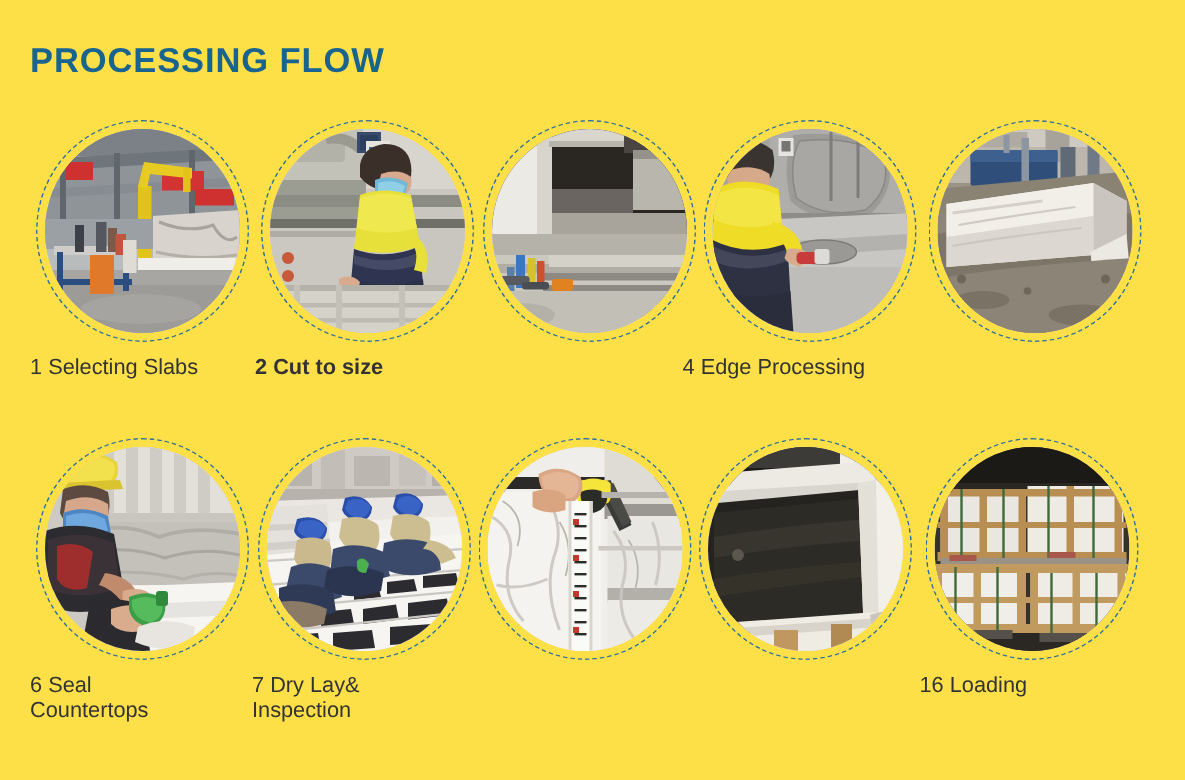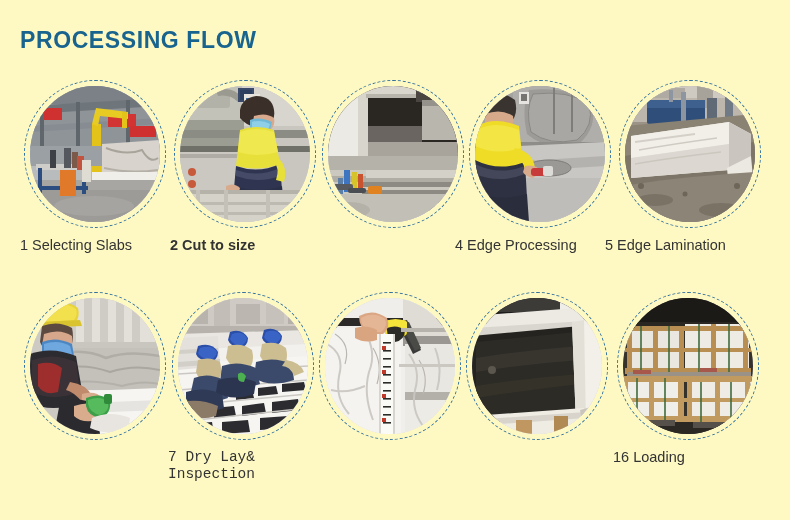--- a/index.html
+++ b/index.html
@@ -11,21 +11,21 @@
     height: 520px;
     background: #ffffff;
     font-family: "Liberation Sans", sans-serif;
     overflow: hidden;
     position: relative;
   }
   #page {
     position: relative;
     width: 790px;
     height: 520px;
-    background: #fef9c3;
+    background: #fde047;
   }
   .page-title {
     position: absolute;
     left: 20px;
     top: 27px;
     font-size: 23px;
     font-weight: bold;
     letter-spacing: 0.6px;
     color: #19648f;
     font-family: "Liberation Sans", sans-serif;
@@ -336,21 +336,20 @@
               <ellipse cx="30" cy="114" rx="18" ry="6" fill="#7a7264"></ellipse>
               <ellipse cx="96" cy="124" rx="22" ry="7" fill="#7a7264"></ellipse>
               <circle cx="16" cy="100" r="3" fill="#6e6659"></circle>
               <circle cx="60" cy="108" r="2.5" fill="#6e6659"></circle>
               <circle cx="112" cy="100" r="3" fill="#6e6659"></circle>
             </g>
           </svg>
         </div>
         <div class="dash-ring" style="border-color: rgb(47, 111, 158);"></div>
       </div>
-      <div class="caption cap-w-wide" style="color: rgb(51, 51, 51);">5 Edge Lamination</div>
     </div>
   </div>
 
   <div class="row row-2">
 
     <div class="step s6">
       <div class="circle-wrap">
         <div class="photo">
           <svg viewBox="0 0 130 136" xmlns="http://www.w3.org/2000/svg">
             <defs>
@@ -392,20 +391,22 @@
               </g>
               <path d="M56 100 Q70 94 80 102 Q82 116 70 120 Q58 118 56 108 Z" fill="#3c9e48"></path>
               <path d="M58 102 Q70 97 78 104 Q80 114 70 117 Q60 115 58 106 Z" fill="#56bb5c"></path>
               <rect x="74" y="96" width="8" height="10" rx="2" fill="#2f8a3a"></rect>
               <path d="M62 120 Q80 112 100 120 L98 132 Q78 138 60 130 Z" fill="#e8e5e0"></path>
             </g>
           </svg>
         </div>
         <div class="dash-ring" style="border-color: rgb(47, 111, 158);"></div>
       </div>
+      <div class="caption" style="color: rgb(51, 51, 51);">6 Seal
+Countertops</div>
     </div>
 
     <div class="step s7">
       <div class="circle-wrap">
         <div class="photo">
           <svg viewBox="0 0 130 136" xmlns="http://www.w3.org/2000/svg">
             <defs>
                 <clipPath id="c7">
                   <rect width="130" height="136"></rect>
                 </clipPath>
@@ -463,21 +464,21 @@
                 <path d="M84 46 Q98 42 108 50 Q112 66 100 72 Q88 70 82 58 Z" fill="#cdbe92"></path>
                 <path d="M78 64 Q96 58 114 66 L116 82 Q92 90 76 80 Z" fill="#3b4a6b"></path>
                 <path d="M108 62 Q122 64 126 74 L116 78 Q112 68 104 68 Z" fill="#cdbe92"></path>
               </g>
               <path d="M60 76 Q64 72 68 78 L66 84 Q60 84 60 80 Z" fill="#4caf50"></path>
             </g>
           </svg>
         </div>
         <div class="dash-ring" style="border-color: rgb(47, 111, 158);"></div>
       </div>
-      <div class="caption" style="color: rgb(51, 51, 51); font-family: Liberation Mono, monospace;">7 Dry Lay&amp;
+      <div class="caption" style="color: rgb(51, 51, 51);">7 Dry Lay&amp;
 Inspection</div>
     </div>
 
     <div class="step s8">
       <div class="circle-wrap">
         <div class="photo">
           <svg viewBox="0 0 130 136" xmlns="http://www.w3.org/2000/svg">
             <defs>
                 <clipPath id="c8">
                   <rect width="130" height="136"></rect>

